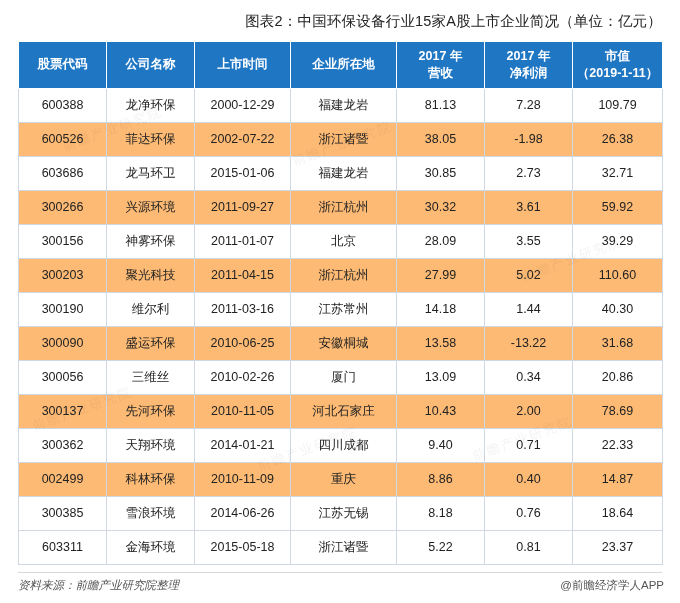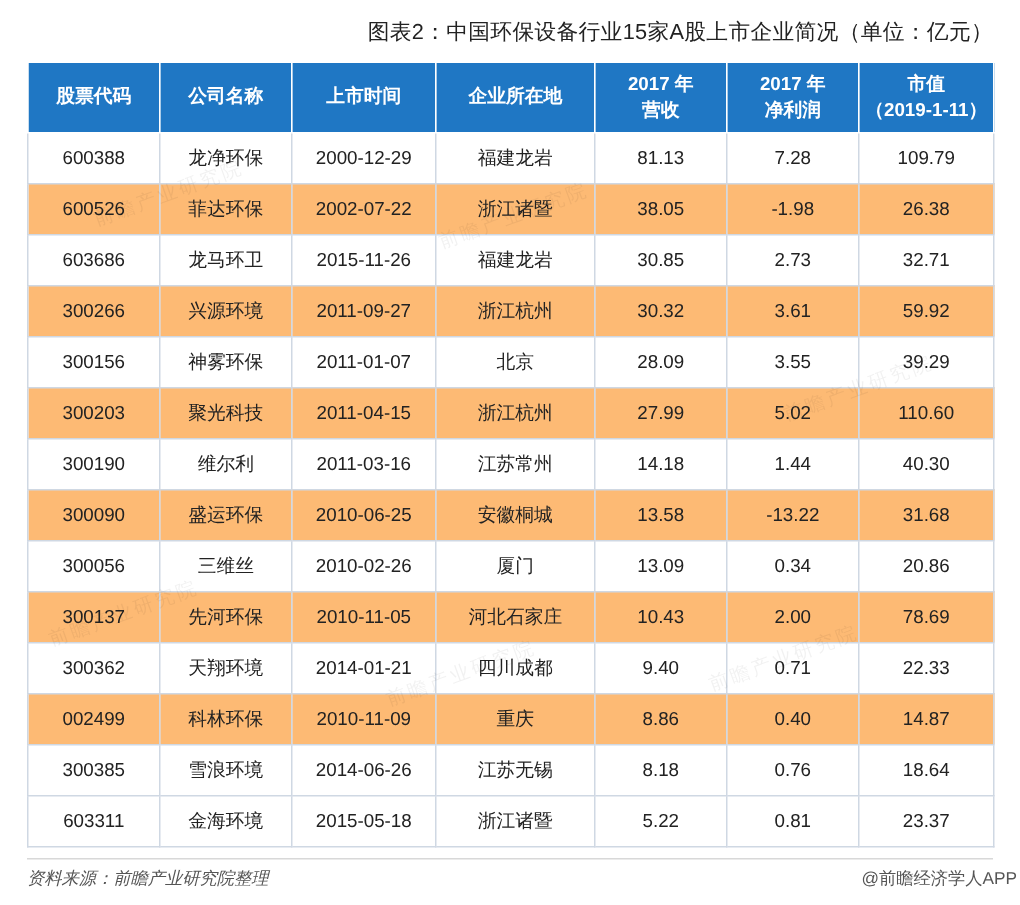--- a/index.html
+++ b/index.html
@@ -66,21 +66,21 @@
   .col-loc    { width: 106px; }
   .col-rev    { width: 88px; }
   .col-profit { width: 88px; }
   .col-value  { width: 90px; }
 
   .hdr-two-line { display: block; }
 
   .footer {
     position: absolute;
     left: 18px;
-    right: 2px;
+    right: 16px;
     bottom: 10px;
     display: flex;
     justify-content: space-between;
     align-items: center;
     font-size: 11.5px;
     color: #666;
   }
   .footer .source {
     font-style: italic;
     color: #555;
@@ -169,21 +169,21 @@
           <td>菲达环保</td>
           <td>2002-07-22</td>
           <td>浙江诸暨</td>
           <td>38.05</td>
           <td>-1.98</td>
           <td>26.38</td>
         </tr>
         <tr>
           <td>603686</td>
           <td>龙马环卫</td>
-          <td>2015-11-26</td>
+          <td>2015-01-06</td>
           <td>福建龙岩</td>
           <td>30.85</td>
           <td>2.73</td>
           <td>32.71</td>
         </tr>
         <tr class="alt">
           <td>300266</td>
           <td>兴源环境</td>
           <td>2011-09-27</td>
           <td>浙江杭州</td>

